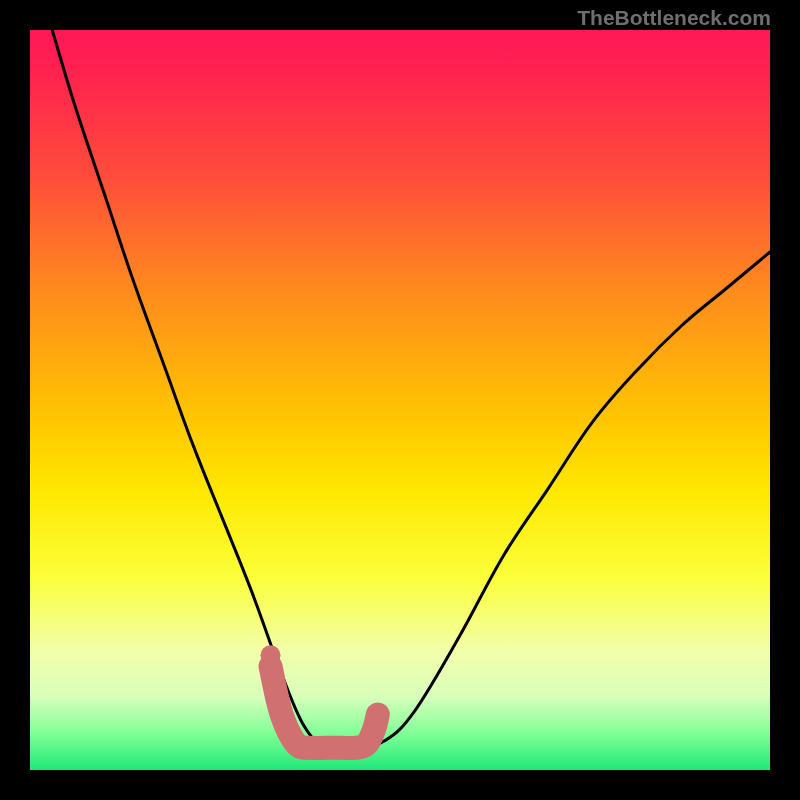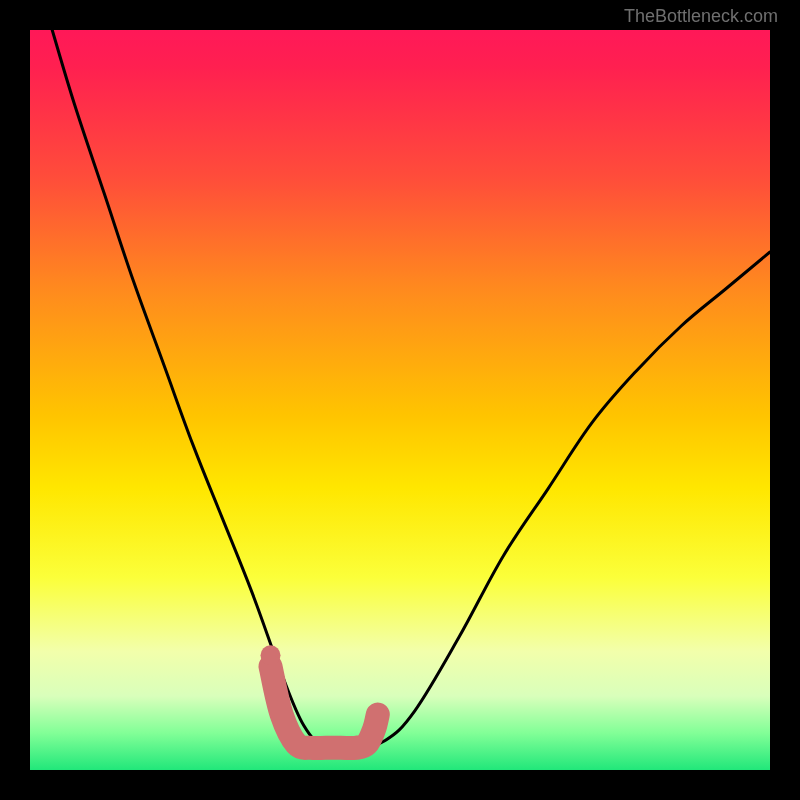--- a/index.html
+++ b/index.html
@@ -42,24 +42,24 @@
       #fbff3a 74%,
       #f2ffab 84%,
       #d9ffbb 90%,
       #82ff97 95%,
       #21e77a 100%
     );
   }
   .watermark {
     position: absolute;
     top: 6px;
-    right: 22px;
+    right: 29px;
     color: #6f6f6f;
-    font-size: 18px;
-    font-weight: 400;
+    font-size: 21px;
+    font-weight: 700;
     letter-spacing: 0px;
     z-index: 20;
   }
   svg.curve {
     position: absolute;
     left: 0;
     top: 0;
     width: 100%;
     height: 100%;
     z-index: 10;

